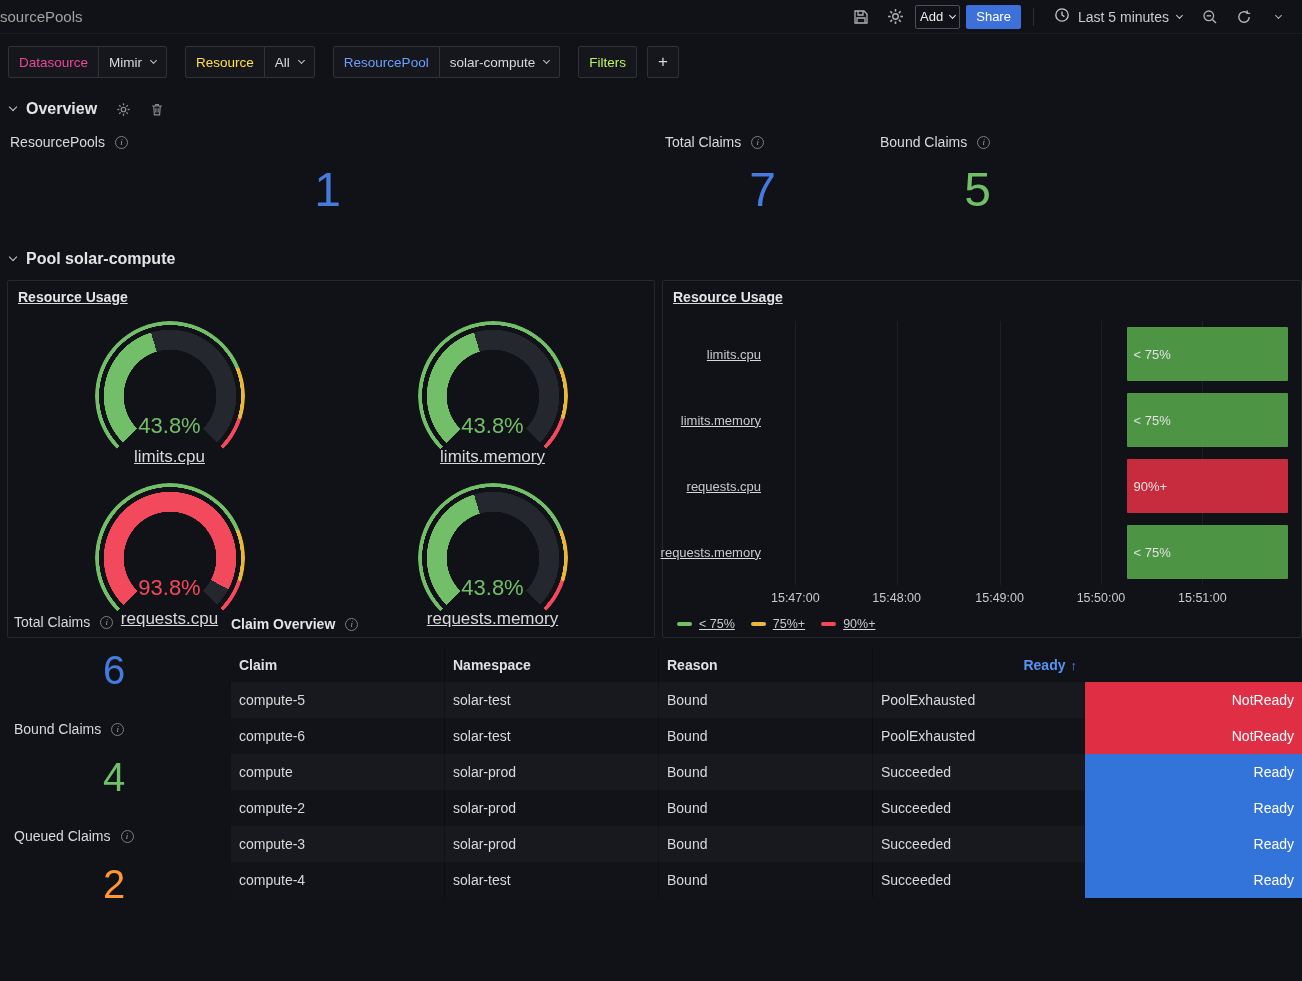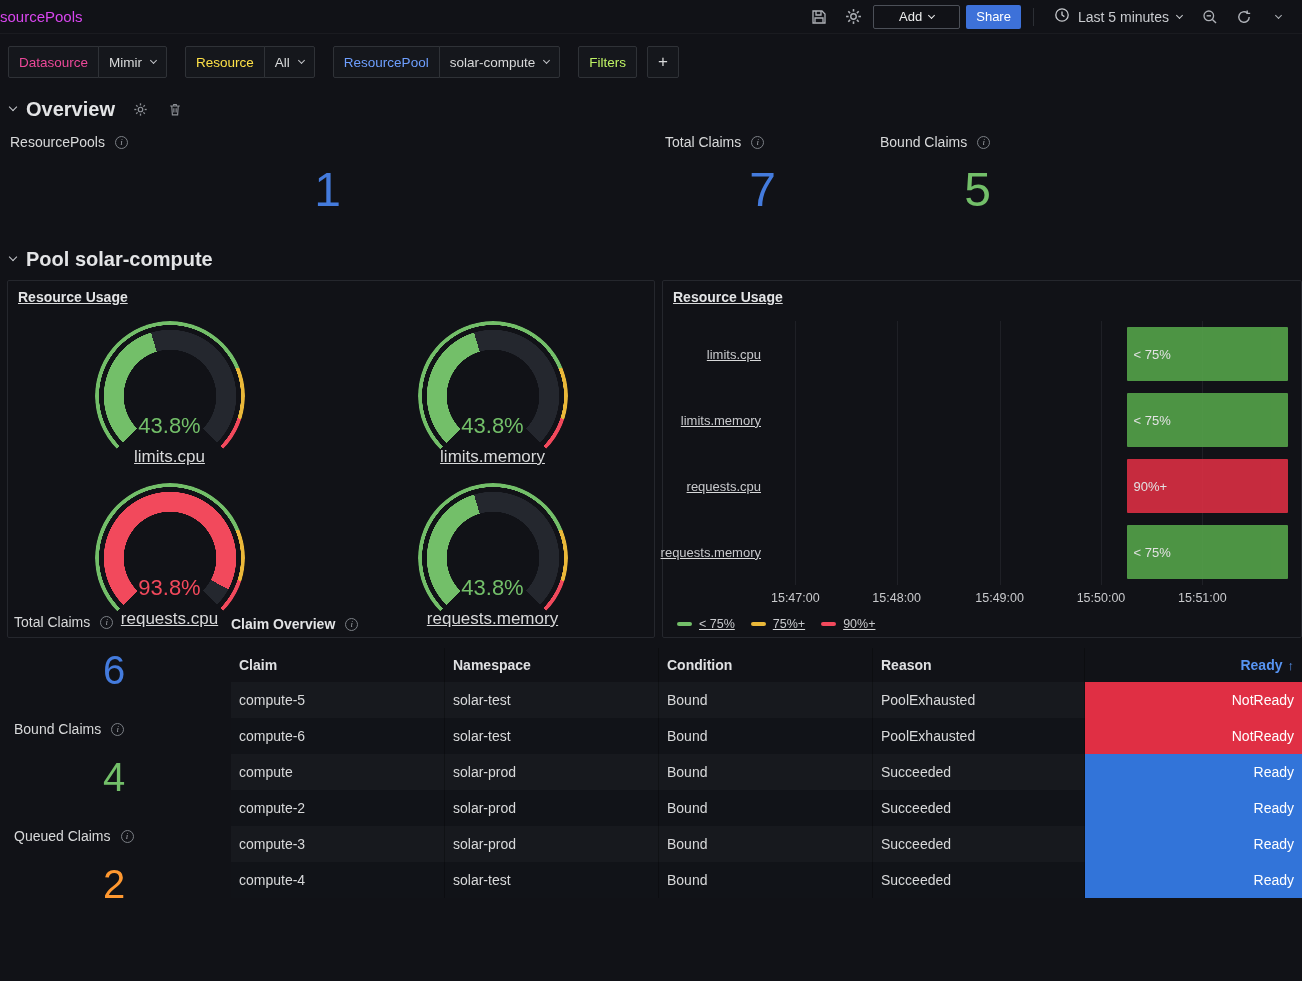--- a/index.html
+++ b/index.html
@@ -3,26 +3,26 @@
 <meta charset="utf-8">
 <style>
   * { box-sizing: border-box; margin: 0; padding: 0; }
   html,body { background:#0c0d10; }
   body { font-family:"Liberation Sans","DejaVu Sans",sans-serif; }
   .app { position:relative; width:1302px; height:981px; background:#111217; color:#d8d9da; overflow:hidden; }
 
   
   .topbar { height:34px; display:flex; align-items:center; justify-content:space-between;
             padding:0 10px 0 0; background:#111217; border-bottom:1px solid rgba(255,255,255,0.04); }
-  .tb-title { font-size:15px; color:#d946ef; white-space:nowrap; }
+  .tb-title { font-size:15px; color:#a3a3a3; white-space:nowrap; }
   .tb-right { display:flex; align-items:center; gap:6px; }
   .icon-btn { width:28px; height:26px; display:flex; align-items:center; justify-content:center;
               background:transparent; border:none; cursor:pointer; color:#aeb1b7; border-radius:2px; }
   .icon-btn svg { display:block; }
-  .btn-outline { height:24px; display:flex; align-items:center; gap:7px; padding:0 25px;
+  .btn-outline { height:24px; display:flex; align-items:center; gap:7px; padding:0 4px;
                  background:transparent; border:1px solid #4c5058; border-radius:2px;
                  color:#eceded; font-size:13px; cursor:pointer; font-family:inherit; }
   .btn-primary { height:24px; padding:0 10px; background:#3d71d9; border:none; border-radius:2px;
                  color:#ffffff; font-size:13px; font-weight:500; cursor:pointer; font-family:inherit; }
   .tb-divider { width:1px; height:18px; background:#2c2f35; margin:0 6px; }
   .time-picker { height:26px; display:flex; align-items:center; gap:8px; padding:0 8px;
                  background:transparent; border:none; color:#c9cbcf; font-size:14px; cursor:pointer; font-family:inherit; }
   .chev { display:inline-block; width:5px; height:5px; border-right:1.5px solid currentColor;
           border-bottom:1.5px solid currentColor; transform:rotate(45deg); margin-top:-3px; }
 
@@ -35,21 +35,21 @@
   .f-value { border-radius:0 2px 2px 0; margin-left:-1px; color:#d8d9da; gap:9px; cursor:pointer; }
   .f-value .chev { color:#c3c5c9; }
   .f-plus { width:32px; height:32px; margin-left:10px; display:flex; align-items:center; justify-content:center;
             background:#15171c; border:1px solid #2f3237; border-radius:2px; color:#d8d9da;
             font-size:17px; cursor:pointer; }
 
   
   .section-header { height:30px; margin-top:6px; display:flex; align-items:center; gap:10px; padding-left:10px; cursor:pointer; }
   .section-header .sec-chev { width:6px; height:6px; border-right:1.7px solid #c9cbcf; border-bottom:1.7px solid #c9cbcf;
                               transform:rotate(45deg); margin-top:-4px; }
-  .section-title { font-size:20px; font-weight:700; color:#e3e4e6;text-align:center; }
+  .section-title { font-size:16px; font-weight:700; color:#e3e4e6;text-align:center; }
   .sec-icons { display:flex; align-items:center; gap:14px; margin-left:6px; }
 
   
   .info-icon { display:inline-flex; align-items:center; justify-content:center; width:13px; height:13px;
                border:1px solid #7b7f85; border-radius:50%; color:#9fa2a7; margin-left:10px;
                font-size:9px; cursor:pointer; flex:none; }
   .info-icon::after { content:"i"; font-family:"Liberation Serif",serif; font-style:italic; }
 
   
   .stats-row { display:grid; grid-template-columns:655px 215px 215px 1fr; height:112px; margin-top:2px; }
@@ -391,21 +391,20 @@
 
     <div class="table-panel">
       <div class="table-title-row">
         <span class="panel-header-title">Claim Overview</span>
         <span class="info-icon"></span>
       </div>
       <div class="claim-table">
         <div class="trow thead">
           <span class="tcell">Claim</span>
           <span class="tcell">Namespace</span>
-          <span class="tcell">Condition</span>
           <span class="tcell">Reason</span>
           <span class="tcell sorted">
             <span>Ready</span>
             <span class="sort-arrow">↑</span>
           </span>
         </div>
 
         <div class="trow r-odd">
           <span class="tcell">compute-5</span>
           <span class="tcell">solar-test</span>

